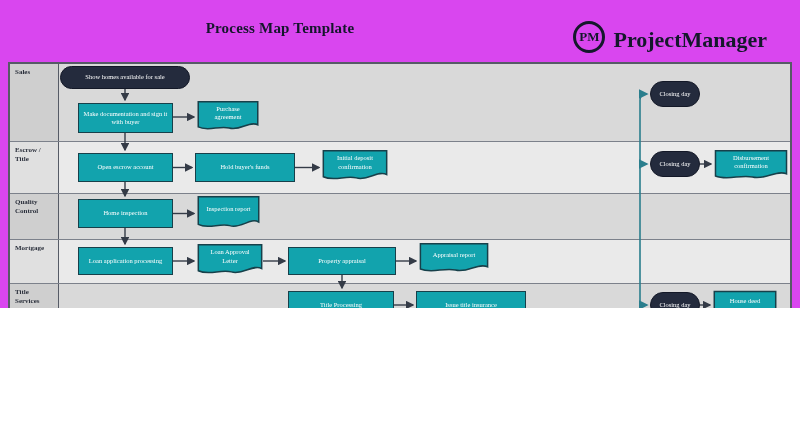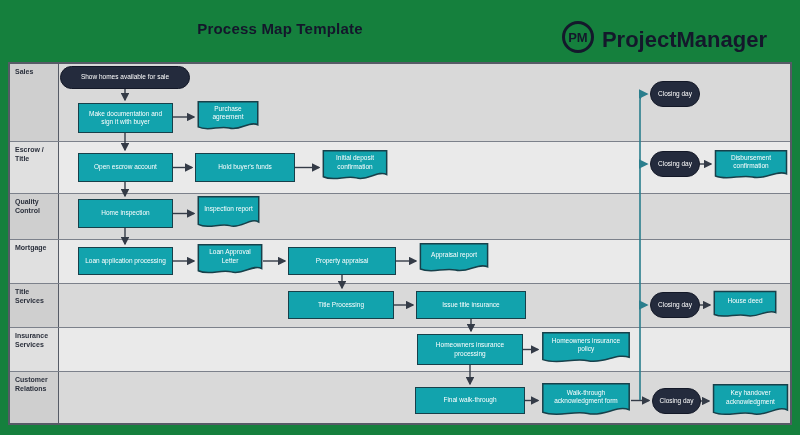--- a/index.html
+++ b/index.html
@@ -1,19 +1,19 @@
 <!DOCTYPE html>
 <html><head>
 <meta charset="utf-8">
 <style>
   * { margin:0; padding:0; box-sizing:border-box; }
   html,body { background:#fff; }
   .page {
-    position:relative; width:800px; height:435px; background:#15803d;
-    font-family:Liberation Sans, sans-serif; overflow:hidden;
+    position:relative; width:800px; height:308px; background:#d946ef;
+    font-family:Liberation Serif, serif; overflow:hidden;
   }
   
   .title {
     position:absolute; top:20px; left:0; width:560px; text-align:center;
     font-size:15px; font-weight:bold; color:#14162b; letter-spacing:.2px;
   }
   .logo { position:absolute; top:21px; right:33px; display:flex; align-items:flex-end;padding-left:28px; }
   .logo-circle {
     width:32px; height:32px; border:3px solid #14182b; border-radius:50%;
     display:flex; align-items:center; justify-content:center;

